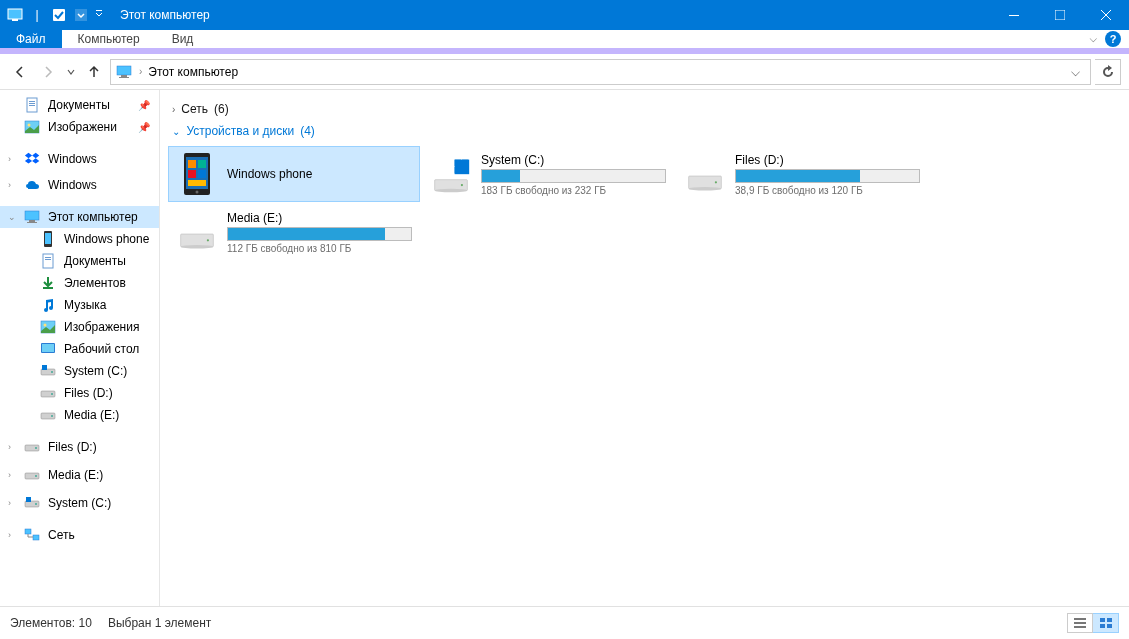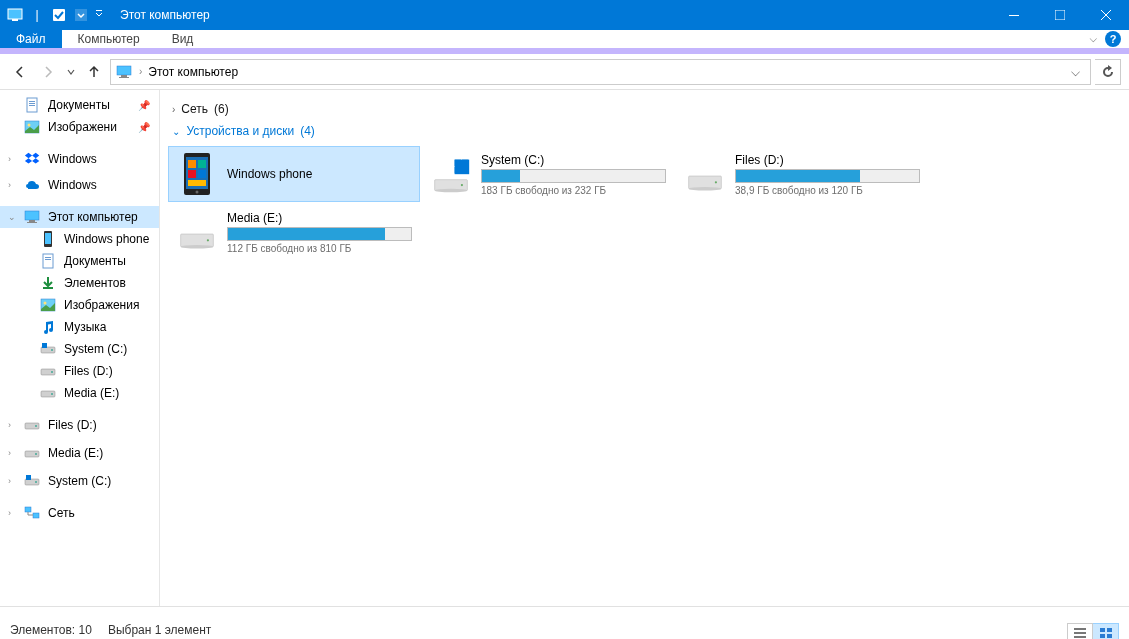--- a/index.html
+++ b/index.html
@@ -59,21 +59,21 @@
 .device-item { width: 252px; height: 56px; display: flex; align-items: center; padding: 4px 8px; gap: 10px; border: 1px solid transparent; }
 .device-item.selected { background: #cce8ff; border-color: #99d1ff; }
 .device-icon { width: 40px; height: 44px; flex-shrink: 0; display:flex; align-items:flex-end; justify-content:center; }
 .device-info { flex: 1; display: flex; flex-direction: column; gap: 2px; }
 .device-name { color: #000; font-size: 12px; }
 .bar { width: 185px; height: 14px; border: 1px solid #bcbcbc; background: #efefef; position: relative; }
 .bar-fill { height: 100%; background: #26a0da; }
 .device-status { color: #6d6d6d; font-size: 10px; }
 
 
-.statusbar { height: 20px; border-top: 1px solid #e1e1e1; display: flex; align-items: flex-start; padding: 16px 10px; gap: 16px; font-size: 12px; color: #333; }
+.statusbar { height: 20px; border-top: 1px solid #e1e1e1; display: flex; align-items: center; padding: 16px 10px; gap: 16px; font-size: 12px; color: #333; }
 .statusbar .view-btns { margin-left: auto; display: flex; gap: 0; }
 .view-btn { width: 26px; height: 20px; border: 1px solid #ccc; display: flex; align-items: center; justify-content: center; color: #555; font-size: 10px; }
 .view-btn.active { background: #cce8ff; border-color:#99d1ff; }
 .view-btn + .view-btn { border-left: none; }
 
 
 svg { display: block; }
 </style>
 </head>
 <body>
@@ -258,34 +258,43 @@
           <svg width="16" height="16" viewBox="0 0 16 16">
             <path d="M8 2 L8 10 M4 7 L8 11 L12 7" stroke="#1e8e3e" stroke-width="2" fill="none"></path>
             <rect x="3" y="12" width="10" height="2" fill="#1e8e3e"></rect>
           </svg>
         </span>
         <span>Элементов</span>
       </div>
     <div class="side-item child">
         <span class="icon">
           <svg width="16" height="16" viewBox="0 0 16 16">
+            <path d="M6 3 L13 2 L13 11 A2 2 0 1 1 11 9 L11 5 L8 5.5 L8 13 A2 2 0 1 1 6 11 Z" fill="#0078d7"></path>
+          </svg>
+        </span>
+        <span>Музыка</span>
+      </div>
+    <div class="side-item child">
+        <span class="icon">
+          <svg width="16" height="16" viewBox="0 0 16 16">
             <rect x="1" y="2" width="14" height="12" fill="#6ecff6" stroke="#2b7cd3" stroke-width="0.5"></rect>
             <circle cx="5" cy="6" r="1.5" fill="#ffe27a"></circle>
             <path d="M1 12 L6 8 L10 11 L15 6 L15 14 L1 14 Z" fill="#4a9e4a"></path>
           </svg>
         </span>
         <span>Изображения</span>
       </div>
     <div class="side-item child">
         <span class="icon">
           <svg width="16" height="16" viewBox="0 0 16 16">
-            <path d="M6 3 L13 2 L13 11 A2 2 0 1 1 11 9 L11 5 L8 5.5 L8 13 A2 2 0 1 1 6 11 Z" fill="#0078d7"></path>
-          </svg>
-        </span>
-        <span>Музыка</span>
+            <rect x="1" y="2" width="14" height="10" fill="#2b7cd3" rx="1"></rect>
+            <rect x="2" y="3" width="12" height="8" fill="#6ecff6"></rect>
+          </svg>
+        </span>
+        <span>Рабочий стол</span>
       </div>
     <div class="side-item child">
         <span class="icon">
           <svg width="16" height="16" viewBox="0 0 16 16">
             <rect x="1" y="6" width="14" height="6" fill="#d0d0d0" stroke="#888" stroke-width="0.5" rx="1"></rect>
             <rect x="2" y="2" width="5" height="5" fill="#0078d7"></rect>
             <circle cx="12" cy="9" r="1" fill="#4a9"></circle>
           </svg>
         </span>
         <span>System (C:)</span>

